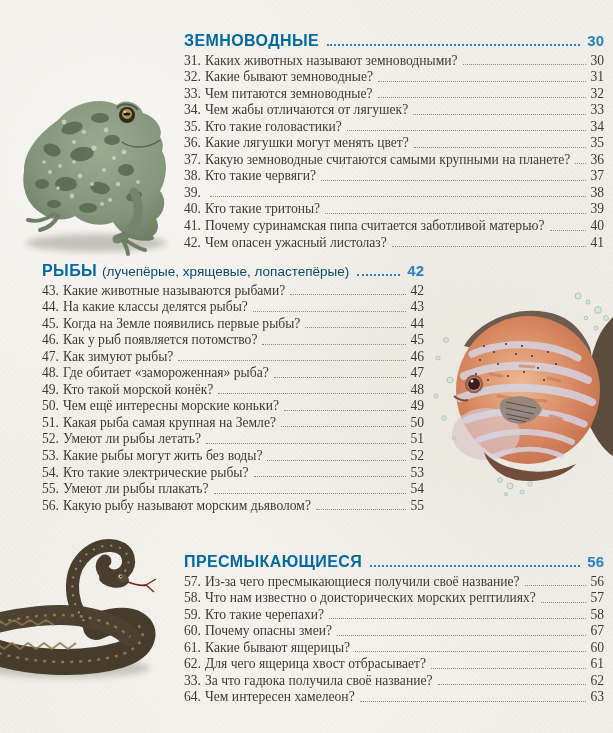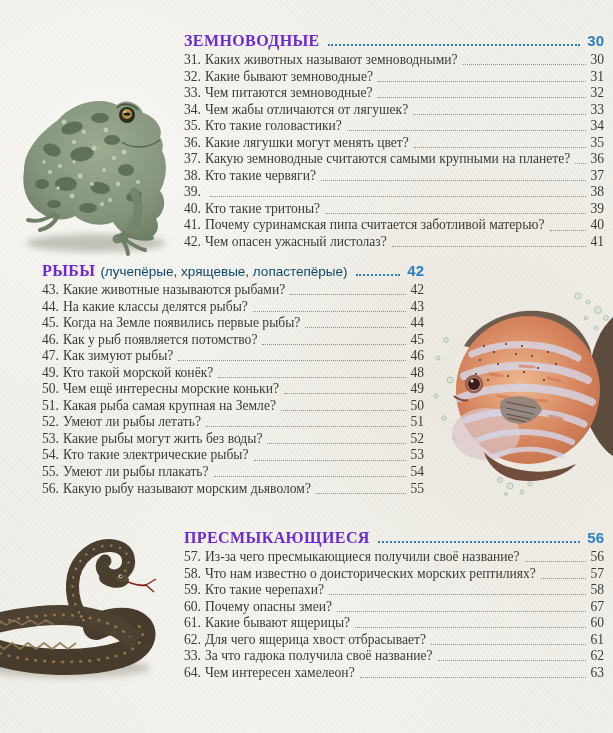--- a/index.html
+++ b/index.html
@@ -9,32 +9,32 @@
     background-image:
       radial-gradient(circle at 18% 22%, rgba(255,255,255,.45), transparent 42%),
       radial-gradient(circle at 78% 55%, rgba(223,219,208,.35), transparent 46%),
       radial-gradient(circle at 45% 85%, rgba(255,255,255,.3), transparent 40%),
       repeating-linear-gradient(47deg, rgba(120,115,100,.022) 0 2px, rgba(255,255,255,.02) 2px 4px);
     font-family:"Liberation Serif", serif;
   }
   .toc-section{position:absolute;}
   .s1{left:184px;top:32px;width:420px;}
   .s2{left:42px;top:262px;width:382px;}
-  .s3{left:184px;top:529px;width:420px;}
+  .s3{left:184px;top:553px;width:420px;}
 
   .sec-header{display:flex;align-items:baseline;height:18px;margin-bottom:2px;}
-  .sec-title{font-family:Liberation Serif, serif;font-weight:700;font-size:16px;
-             letter-spacing:.4px;color:#6d28d9;white-space:nowrap;}
+  .sec-title{font-family:Liberation Sans, sans-serif;font-weight:700;font-size:16px;
+             letter-spacing:.4px;color:#0369a1;white-space:nowrap;}
   .sec-sub{font-family:"Liberation Sans",sans-serif;font-weight:400;font-size:13.5px;
            color:#0c4a6e;margin-left:5px;white-space:nowrap;}
   .sec-dots{flex:1;border-bottom:2px dotted #2b80c4;margin:0 7px 3px 8px;min-width:10px;}
   .sec-page{font-family:"Liberation Sans",sans-serif;font-weight:700;font-size:15px;color:#2b80c4;}
 
   .entries{margin-top:2px;}
-  .entry{display:flex;align-items:flex-start;height:16.55px;
+  .entry{display:flex;align-items:flex-end;height:16.55px;
          font-size:13.6px;color:#3c3a35;}
   .e-num{margin-right:4px;white-space:nowrap;}
   .e-text{white-space:nowrap;}
   .e-dots{flex:1;align-self:flex-end;border-bottom:1.5px dotted #8f8b84;
           margin:0 2px 3.5px 5px;min-width:8px;}
   .e-page{text-align:right;min-width:16px;white-space:nowrap;}
 
   .img{position:absolute;}
   .img.toad{left:14px;top:92px;width:160px;height:165px;}
   .img.fish{left:428px;top:288px;width:185px;height:235px;}
@@ -356,20 +356,26 @@
         <span class="e-page">45</span>
       </div>
 
       <div class="entry">
         <span class="e-num">47.</span>
         <span class="e-text">Как зимуют рыбы?</span>
         <span class="e-dots"></span>
         <span class="e-page">46</span>
       </div>
 
+      <div class="entry">
+        <span class="e-num">48.</span>
+        <span class="e-text">Где обитает «замороженная» рыба?</span>
+        <span class="e-dots"></span>
+        <span class="e-page">47</span>
+      </div>
 
       <div class="entry">
         <span class="e-num">49.</span>
         <span class="e-text">Кто такой морской конёк?</span>
         <span class="e-dots"></span>
         <span class="e-page">48</span>
       </div>
 
       <div class="entry">
         <span class="e-num">50.</span>

